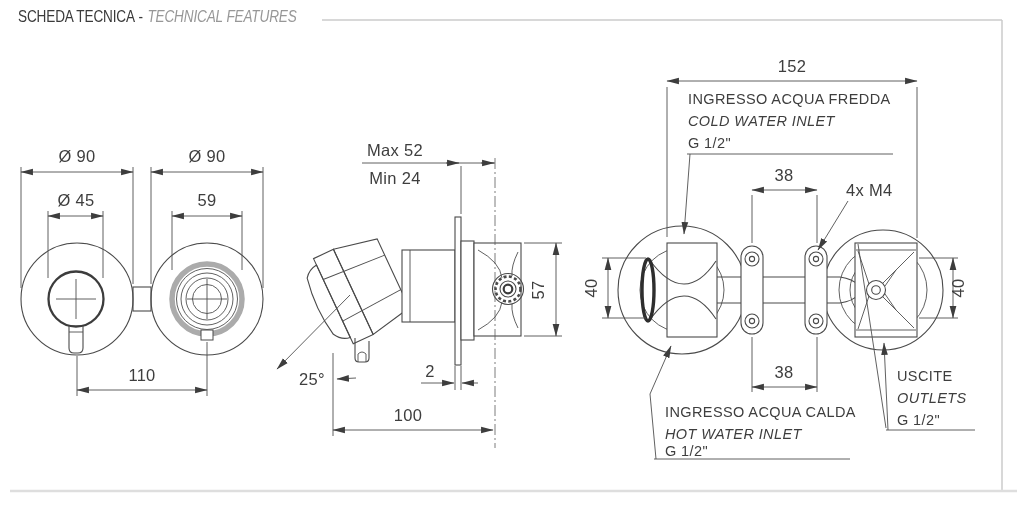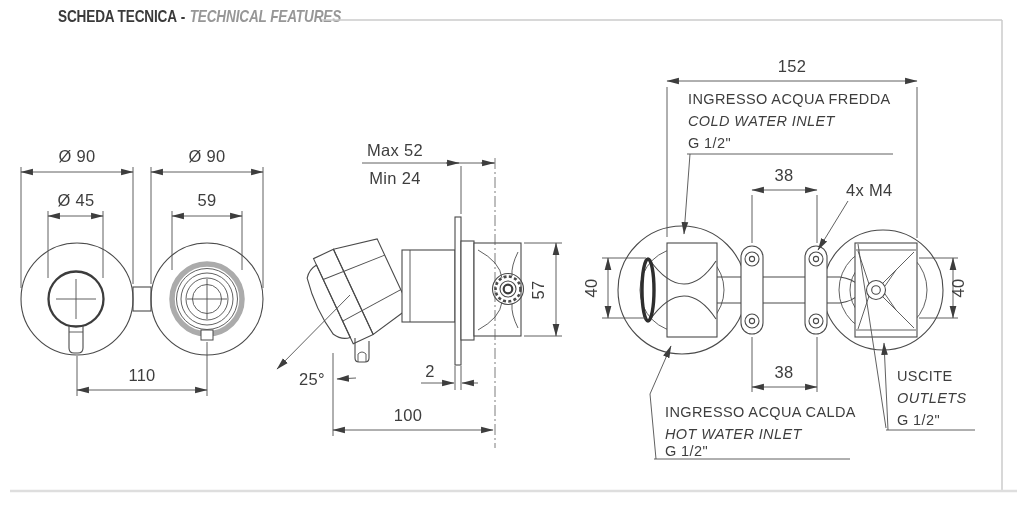--- a/index.html
+++ b/index.html
@@ -1,19 +1,19 @@
 <!DOCTYPE html>
 <html><head>
 <meta charset="utf-8">
 <style>
   html,body{margin:0;padding:0;background:#fff;}
   .stage{position:relative;width:1024px;height:512px;background:#ffffff;overflow:hidden;
          font-family:"Liberation Sans",sans-serif;}
-  .hdr{position:absolute;left:18px;top:7px;white-space:nowrap;font-weight:bold;
-       font-size:17px;letter-spacing:-0.2px;margin-left:40px;}
+  .hdr{position:absolute;left:18px;top:7px;white-space:nowrap;font-weight:normal;
+       font-size:17px;letter-spacing:-0.2px;}
   .hdr .squish{display:inline-block;transform:scaleX(0.8);transform-origin:left center;}
   .hdr .it-part{color:#3a3a3a;}
   .hdr .sep{color:#3a3a3a;margin:0 1px;}
   .hdr .en-part{color:#979797;font-style:italic;}
   svg{position:absolute;left:0;top:0;}
   svg text{font-family:"Liberation Sans",sans-serif;fill:#3e3e3e;}
   .dim{font-size:16.5px;letter-spacing:0.3px;}
   .lbl{font-size:14.5px;letter-spacing:0.4px;}
   .ital{font-style:italic;}
   .ln{stroke:#4a4a4a;stroke-width:1.1;fill:none;}

